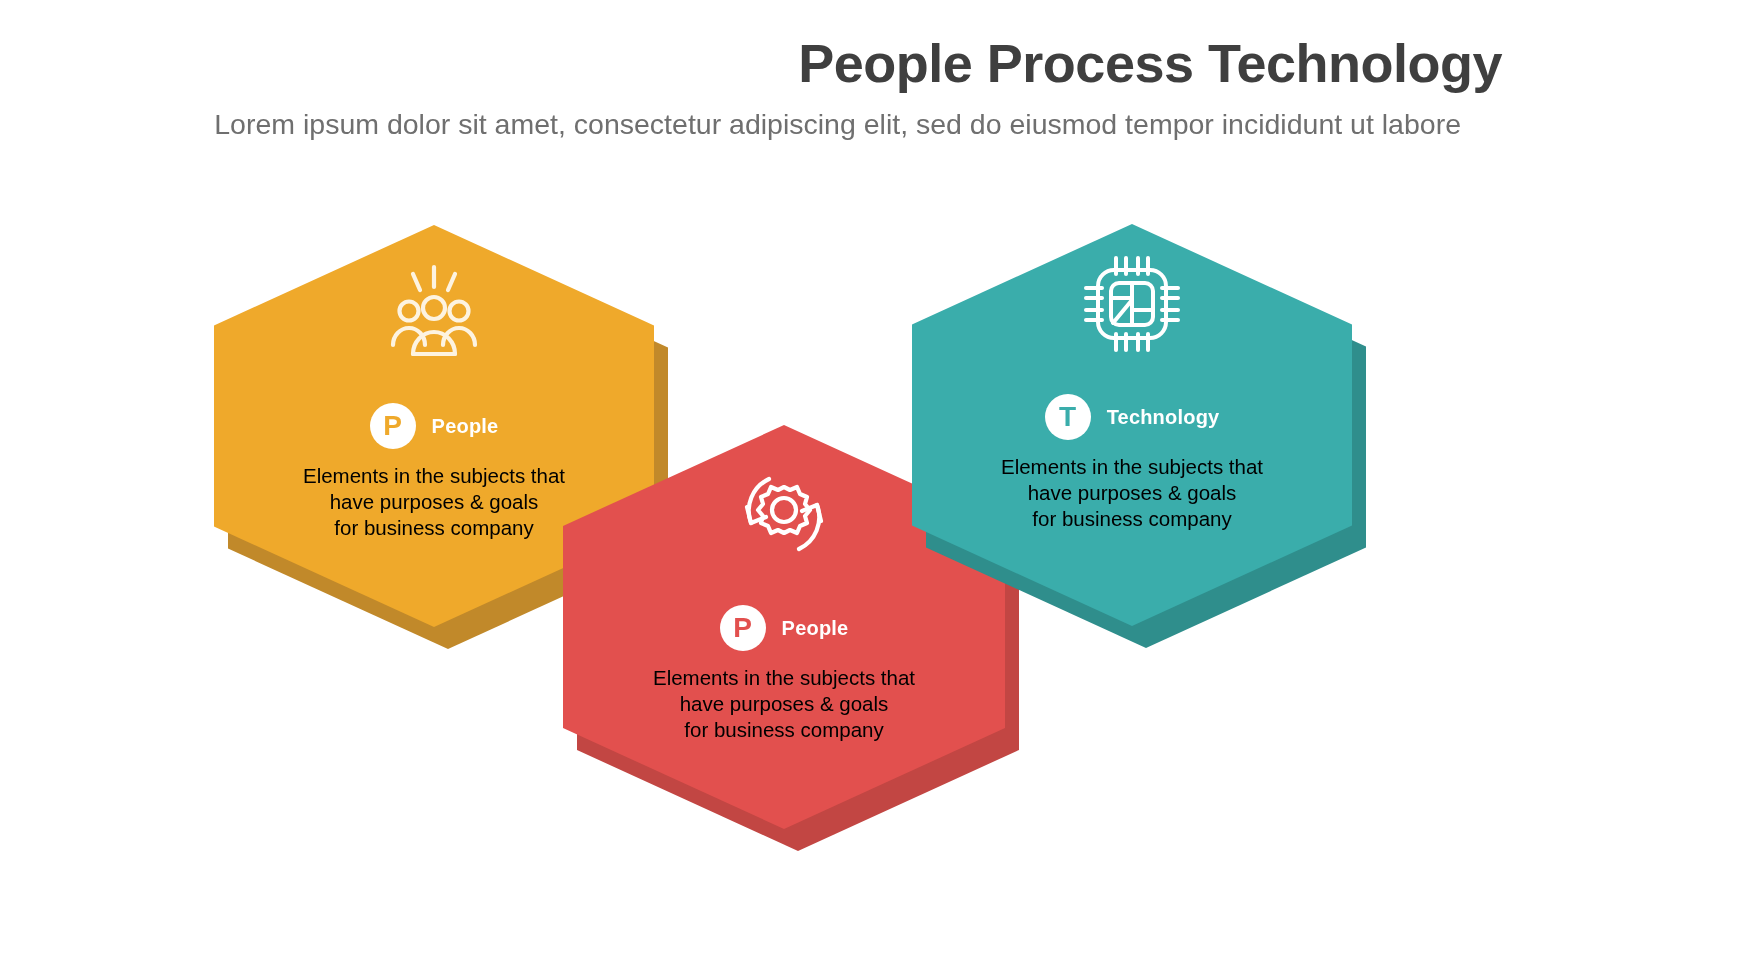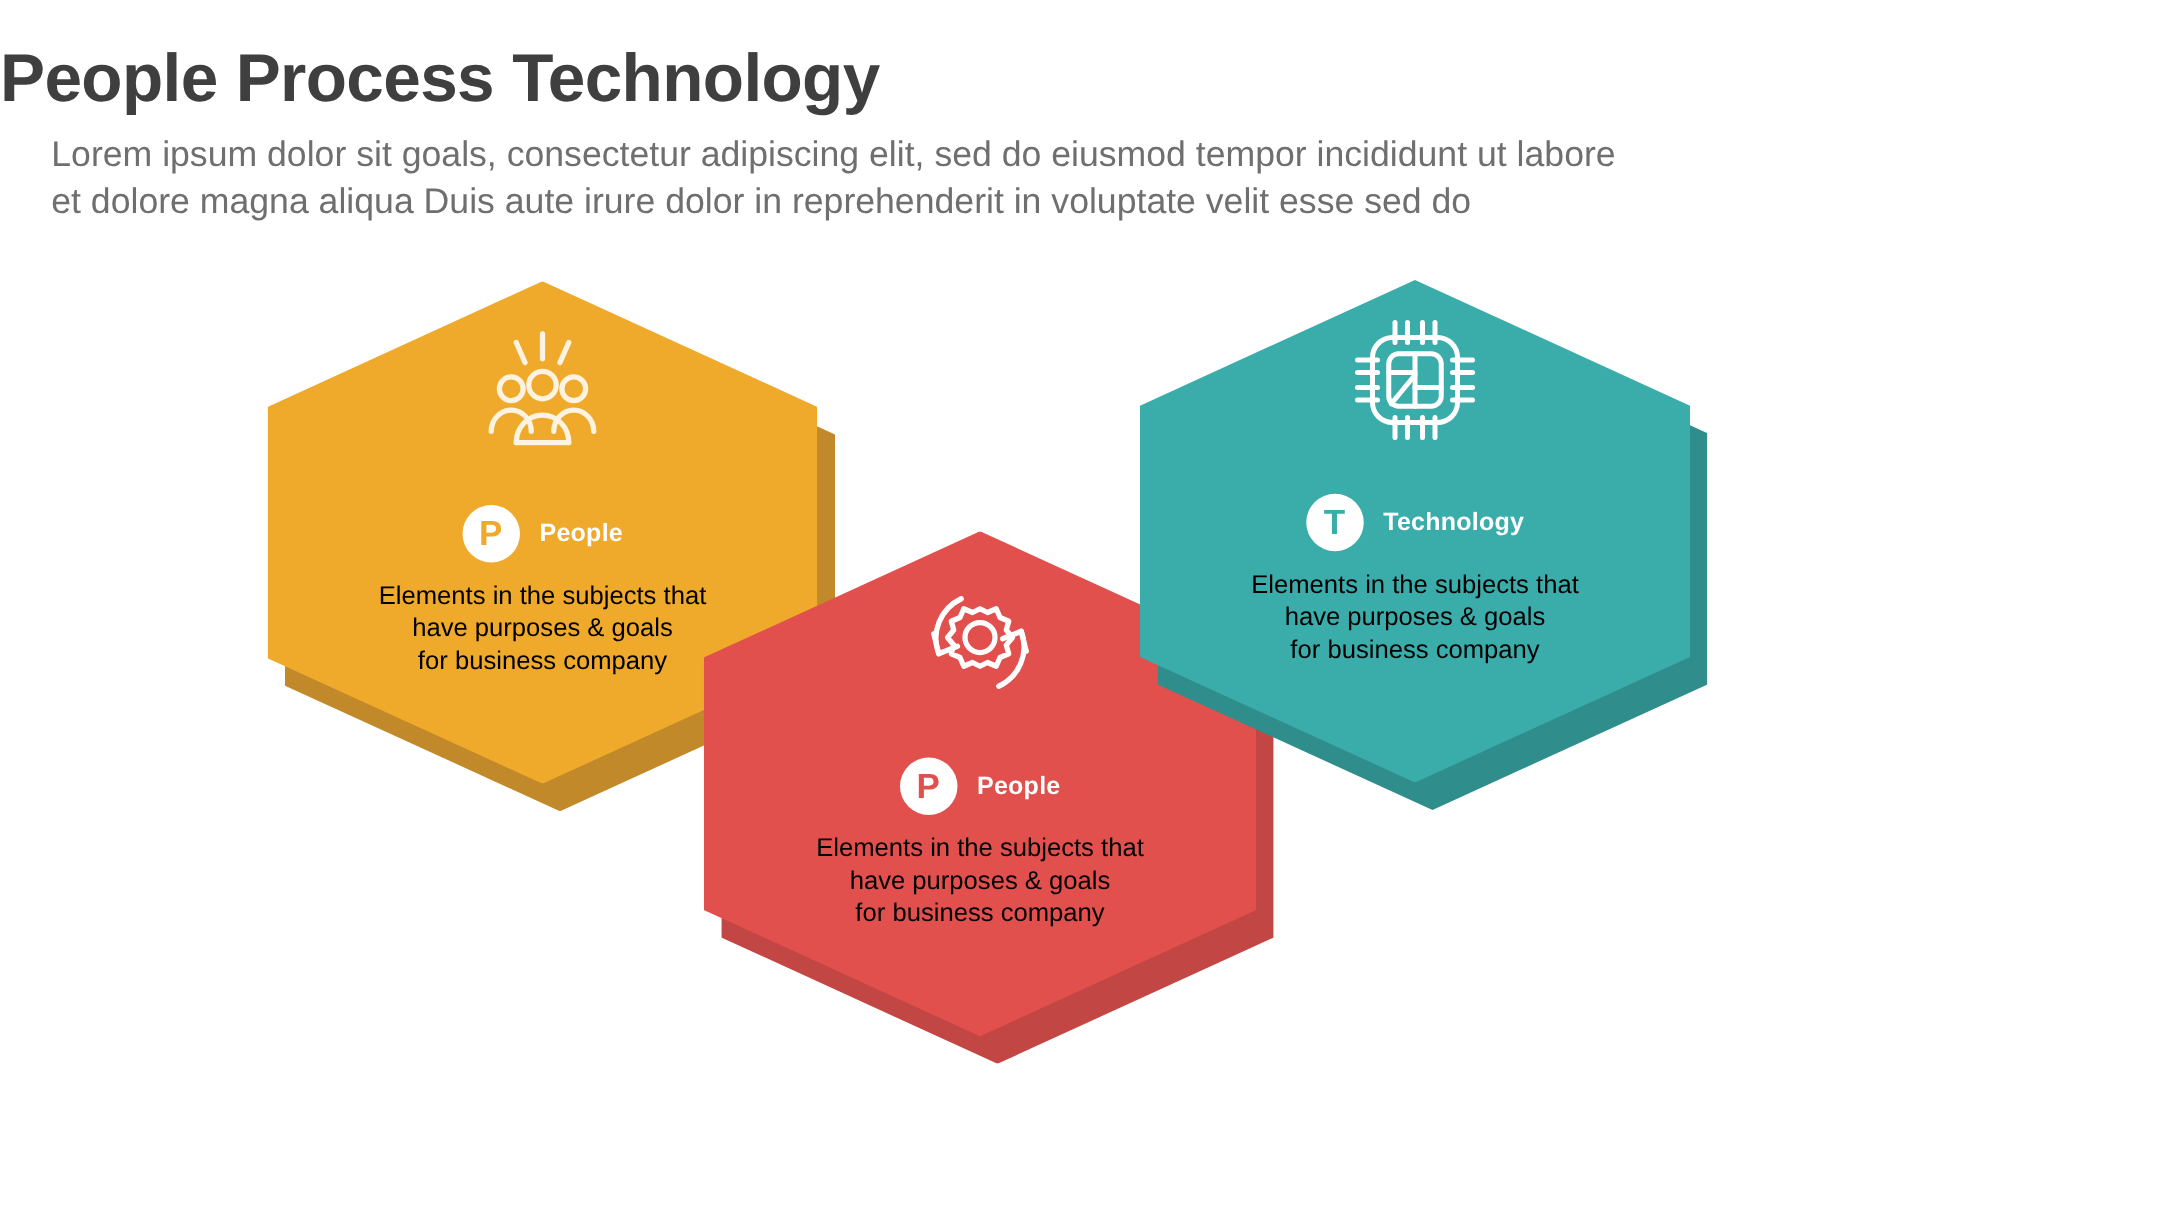--- a/index.html
+++ b/index.html
@@ -21,21 +21,21 @@
     height: 980px;
     background: #ffffff;
   }
 
   
   .header {
     position: absolute;
     top: 0;
     left: 0;
     width: 1502px;
-    text-align: left;
+    text-align: right;
   }
 
   .main-title {
     margin: 0;
     padding-top: 34px;
     font-size: 54px;
     font-weight: 700;
     letter-spacing: -0.5px;
     color: #3f3f3f;
     font-family: "Liberation Sans", sans-serif;
@@ -169,22 +169,21 @@
   #unit-technology .hex-content { padding-top: 30px; }
 </style>
 </head>
 <body>
 
 <div id="infographic">
 
   <div class="header">
     <h1 class="main-title" style="color: rgb(63, 63, 63);">People Process Technology</h1>
     <div class="subtitle" style="color: rgb(111, 111, 111);">
-      <span class="line">Lorem ipsum dolor sit goals, consectetur adipiscing elit, sed do eiusmod tempor incididunt ut labore</span>
-      <span class="line">et dolore magna aliqua Duis aute irure dolor in reprehenderit in voluptate velit esse sed do</span>
+      <span class="line">Lorem ipsum dolor sit amet, consectetur adipiscing elit, sed do eiusmod tempor incididunt ut labore</span>
     </div>
   </div>
 
   <div class="hex-stage">
 
     <div class="hex-unit" id="unit-people">
       <div class="hex-shadow" style="background: rgb(193, 137, 42);"></div>
       <div class="hex-body" style="background: rgb(239, 169, 43);"></div>
       <div class="hex-content">
 

